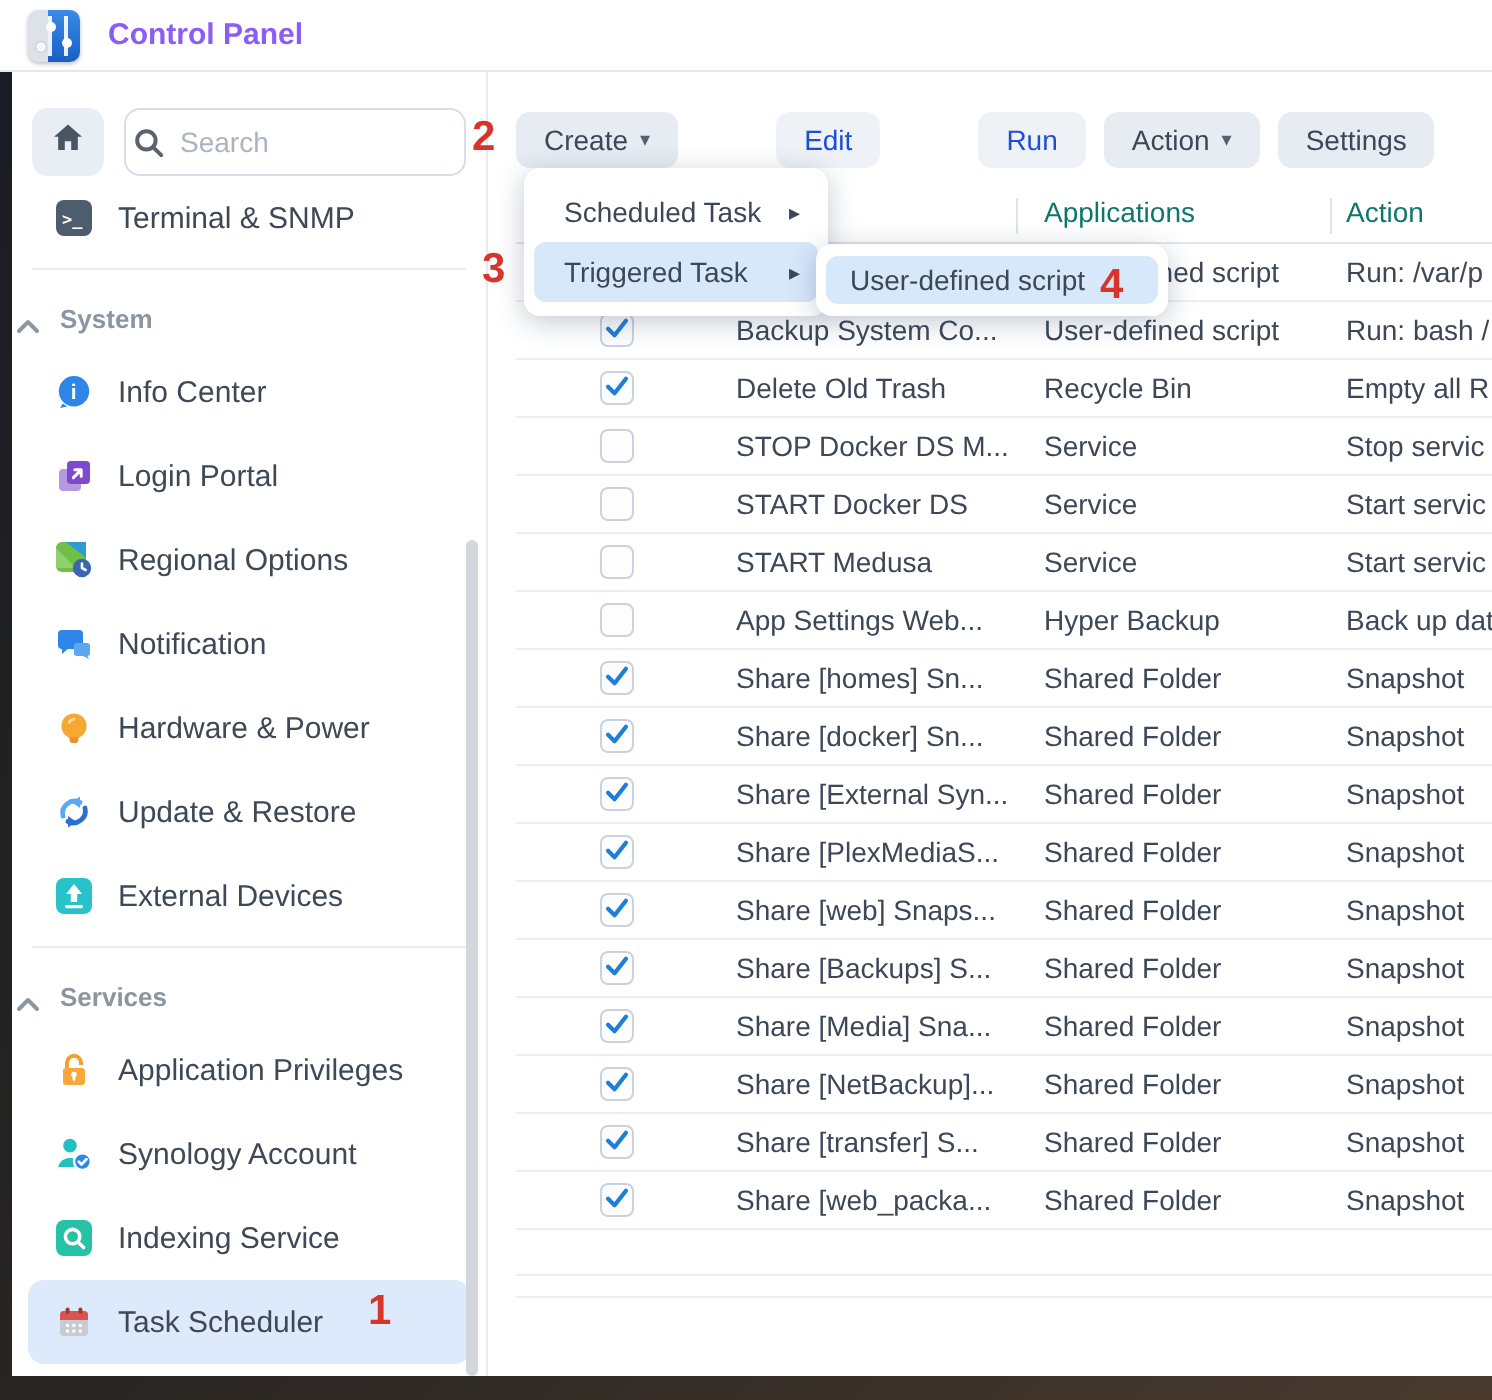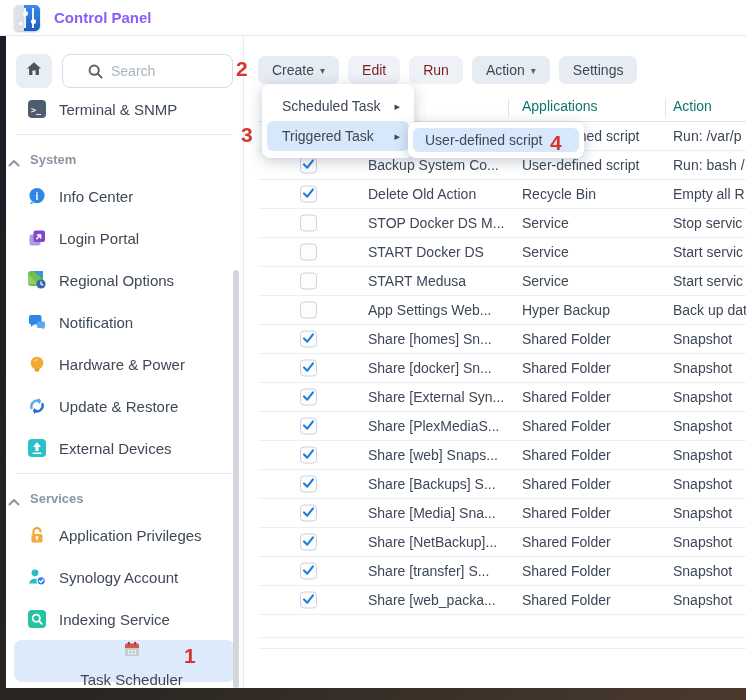--- a/index.html
+++ b/index.html
@@ -24,42 +24,42 @@
 
   
   .window { position:absolute; left:6px; top:36px; width:740px; height:652px; background:#fff; display:flex; }
 
   
   .sidebar { position:relative; width:238px; height:100%; border-right:1px solid #e7ebf0; flex:none; }
   .sb-top { display:flex; gap:10px; margin:18px 10px 0 10px; height:34px; }
   .home-btn { width:36px; height:34px; border-radius:8px; background:#e9eef4; display:flex;
               align-items:center; justify-content:center; cursor:pointer; }
   .search-box { flex:1; height:34px; border:1px solid #d7dee8; border-radius:8px; background:#fff;
-                display:flex; align-items:center; padding:0 24px; gap:7px; }
+                display:flex; align-items:center; padding:0 3px; gap:7px; }
   .search-box input { border:none; outline:none; width:100%; font-size:14px; color:#3d4757;
                       font-family:inherit; background:transparent; }
   .search-box input::placeholder { color:#aab3bf; }
   .sb-item { display:flex; align-items:center; gap:13px; height:42px; margin:0 8px; padding-left:14px;
              border-radius:8px; font-size:15px; color:#3e4856; cursor:pointer; }
   .sb-item:first-of-type { margin-top:2px; }
-  .sb-item.selected { background:#dceafb; position:relative;flex-direction:column; }
+  .sb-item.selected { background:#dceafb; position:relative; }
   .sb-item .ic { width:18px; height:18px; flex:none; display:flex; }
   .sb-divider { height:1px; background:#e8ecf0; margin:4px 10px; }
   .sb-section { display:flex; align-items:center; gap:10px; height:32px; margin-top:8px;
                 padding-left:2px; font-size:13px; font-weight:bold; color:#8b95a1; cursor:pointer; }
   .sb-scroll { position:absolute; right:4px; top:234px; width:6px; height:418px;
                border-radius:3px; background:#d3d6da; cursor:pointer; }
 
   
   .content { position:relative; flex:1; height:100%; overflow:hidden; }
   .toolbar { display:flex; gap:9px; padding:20px 0 0 14px; }
   .tb-btn { height:28px; padding:12px 14px; border-radius:7px; background:#e7ecf3; border:none;
             font-size:14px; color:#3d4757; font-family:inherit; display:flex; align-items:center;
             gap:6px; cursor:pointer; }
-  .tb-btn.disabled { background:#eef2f7; color:#7f1d1d; cursor:default; }
+  .tb-btn.disabled { background:#eef2f7; color:#1d4ed8; cursor:default;margin-left:40px; }
   .tb-btn .caret { font-size:10px; color:#55616f; }
   .thead { position:relative; margin:11px 0 0 14px; height:27px; border-bottom:1px solid #e2e6eb;
            font-size:14px; color:#0f766e; }
   .thead .h-app { position:absolute; left:264px; top:3px; cursor:pointer; }
   .thead .h-action { position:absolute; left:415px; top:3px; cursor:pointer; }
   .thead .vsep { position:absolute; top:4px; width:1px; height:18px; background:#dfe3e8; }
   .thead .v1 { left:250px; } .thead .v2 { left:407px; }
   .trow { position:relative; margin-left:14px; height:29px; border-bottom:1px solid #eceef1;
           font-size:14px; color:#3d4757; cursor:pointer; }
   .trow span { position:absolute; top:50%; transform:translateY(-50%); white-space:nowrap; }
@@ -337,21 +337,21 @@
     <span class="c-name">Backup System Co...</span>
     <span class="c-app">User-defined script</span>
     <span class="c-action">Run: bash /</span>
   </div>
           <div class="trow">
     <span class="cb checked">
       <svg width="13" height="13" viewBox="0 0 16 16" fill="none">
                 <polyline points="2.5,8.5 6.5,12.5 13.5,3.5" stroke="#1e7fd8" stroke-width="2.6" stroke-linecap="round" stroke-linejoin="round"></polyline>
               </svg>
     </span>
-    <span class="c-name">Delete Old Action</span>
+    <span class="c-name">Delete Old Trash</span>
     <span class="c-app">Recycle Bin</span>
     <span class="c-action">Empty all R</span>
   </div>
           <div class="trow">
     <span class="cb">
       
     </span>
     <span class="c-name">STOP Docker DS M...</span>
     <span class="c-app">Service</span>
     <span class="c-action">Stop servic</span>

